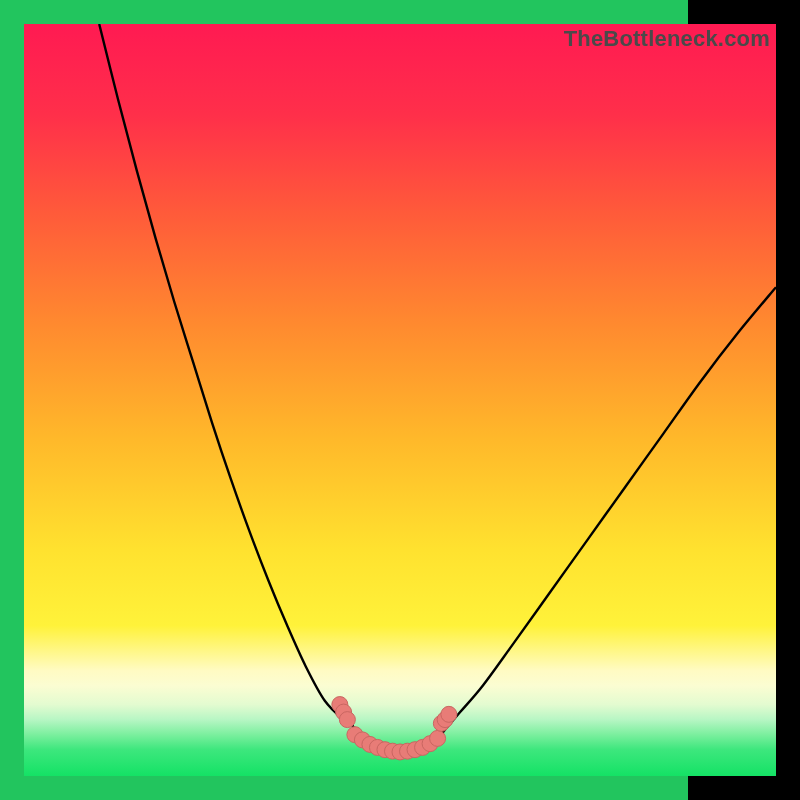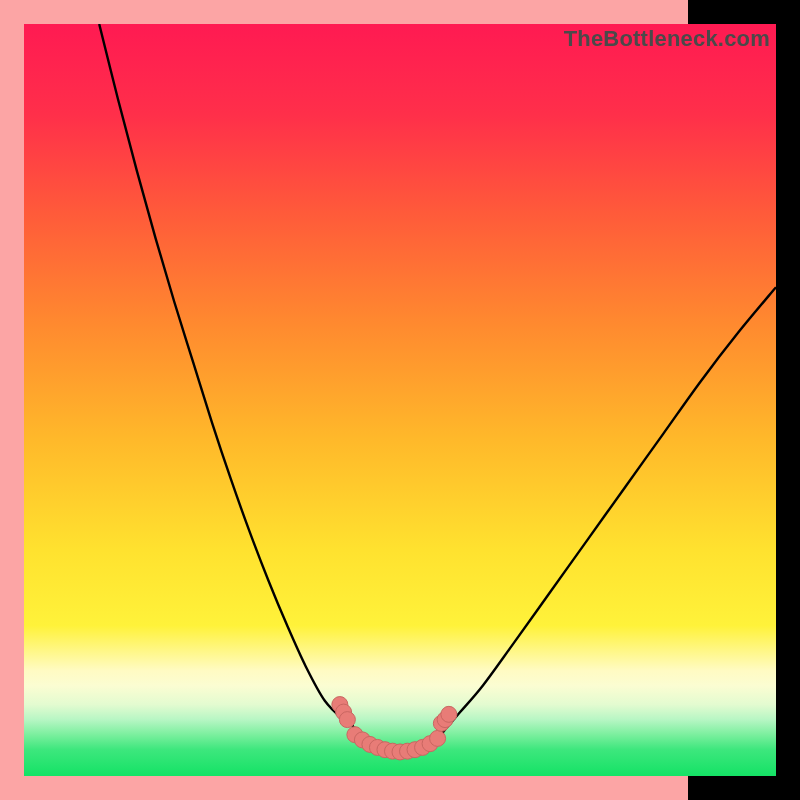--- a/index.html
+++ b/index.html
@@ -1,20 +1,20 @@
 <!DOCTYPE html>
 <html><head>
 <meta charset="utf-8">
 <style>
   * { margin: 0; padding: 0; box-sizing: border-box; }
   html, body { width: 800px; height: 800px; overflow: hidden; background: #000; }
   .frame {
     width: 688px;
     height: 800px;
-    background: #fca5a5;
+    background: #22c55e;
     position: relative;
   }
   .plot-area {
     position: absolute;
     left: 24px;
     top: 24px;
     width: 752px;
     height: 752px;
     overflow: hidden;
   }

